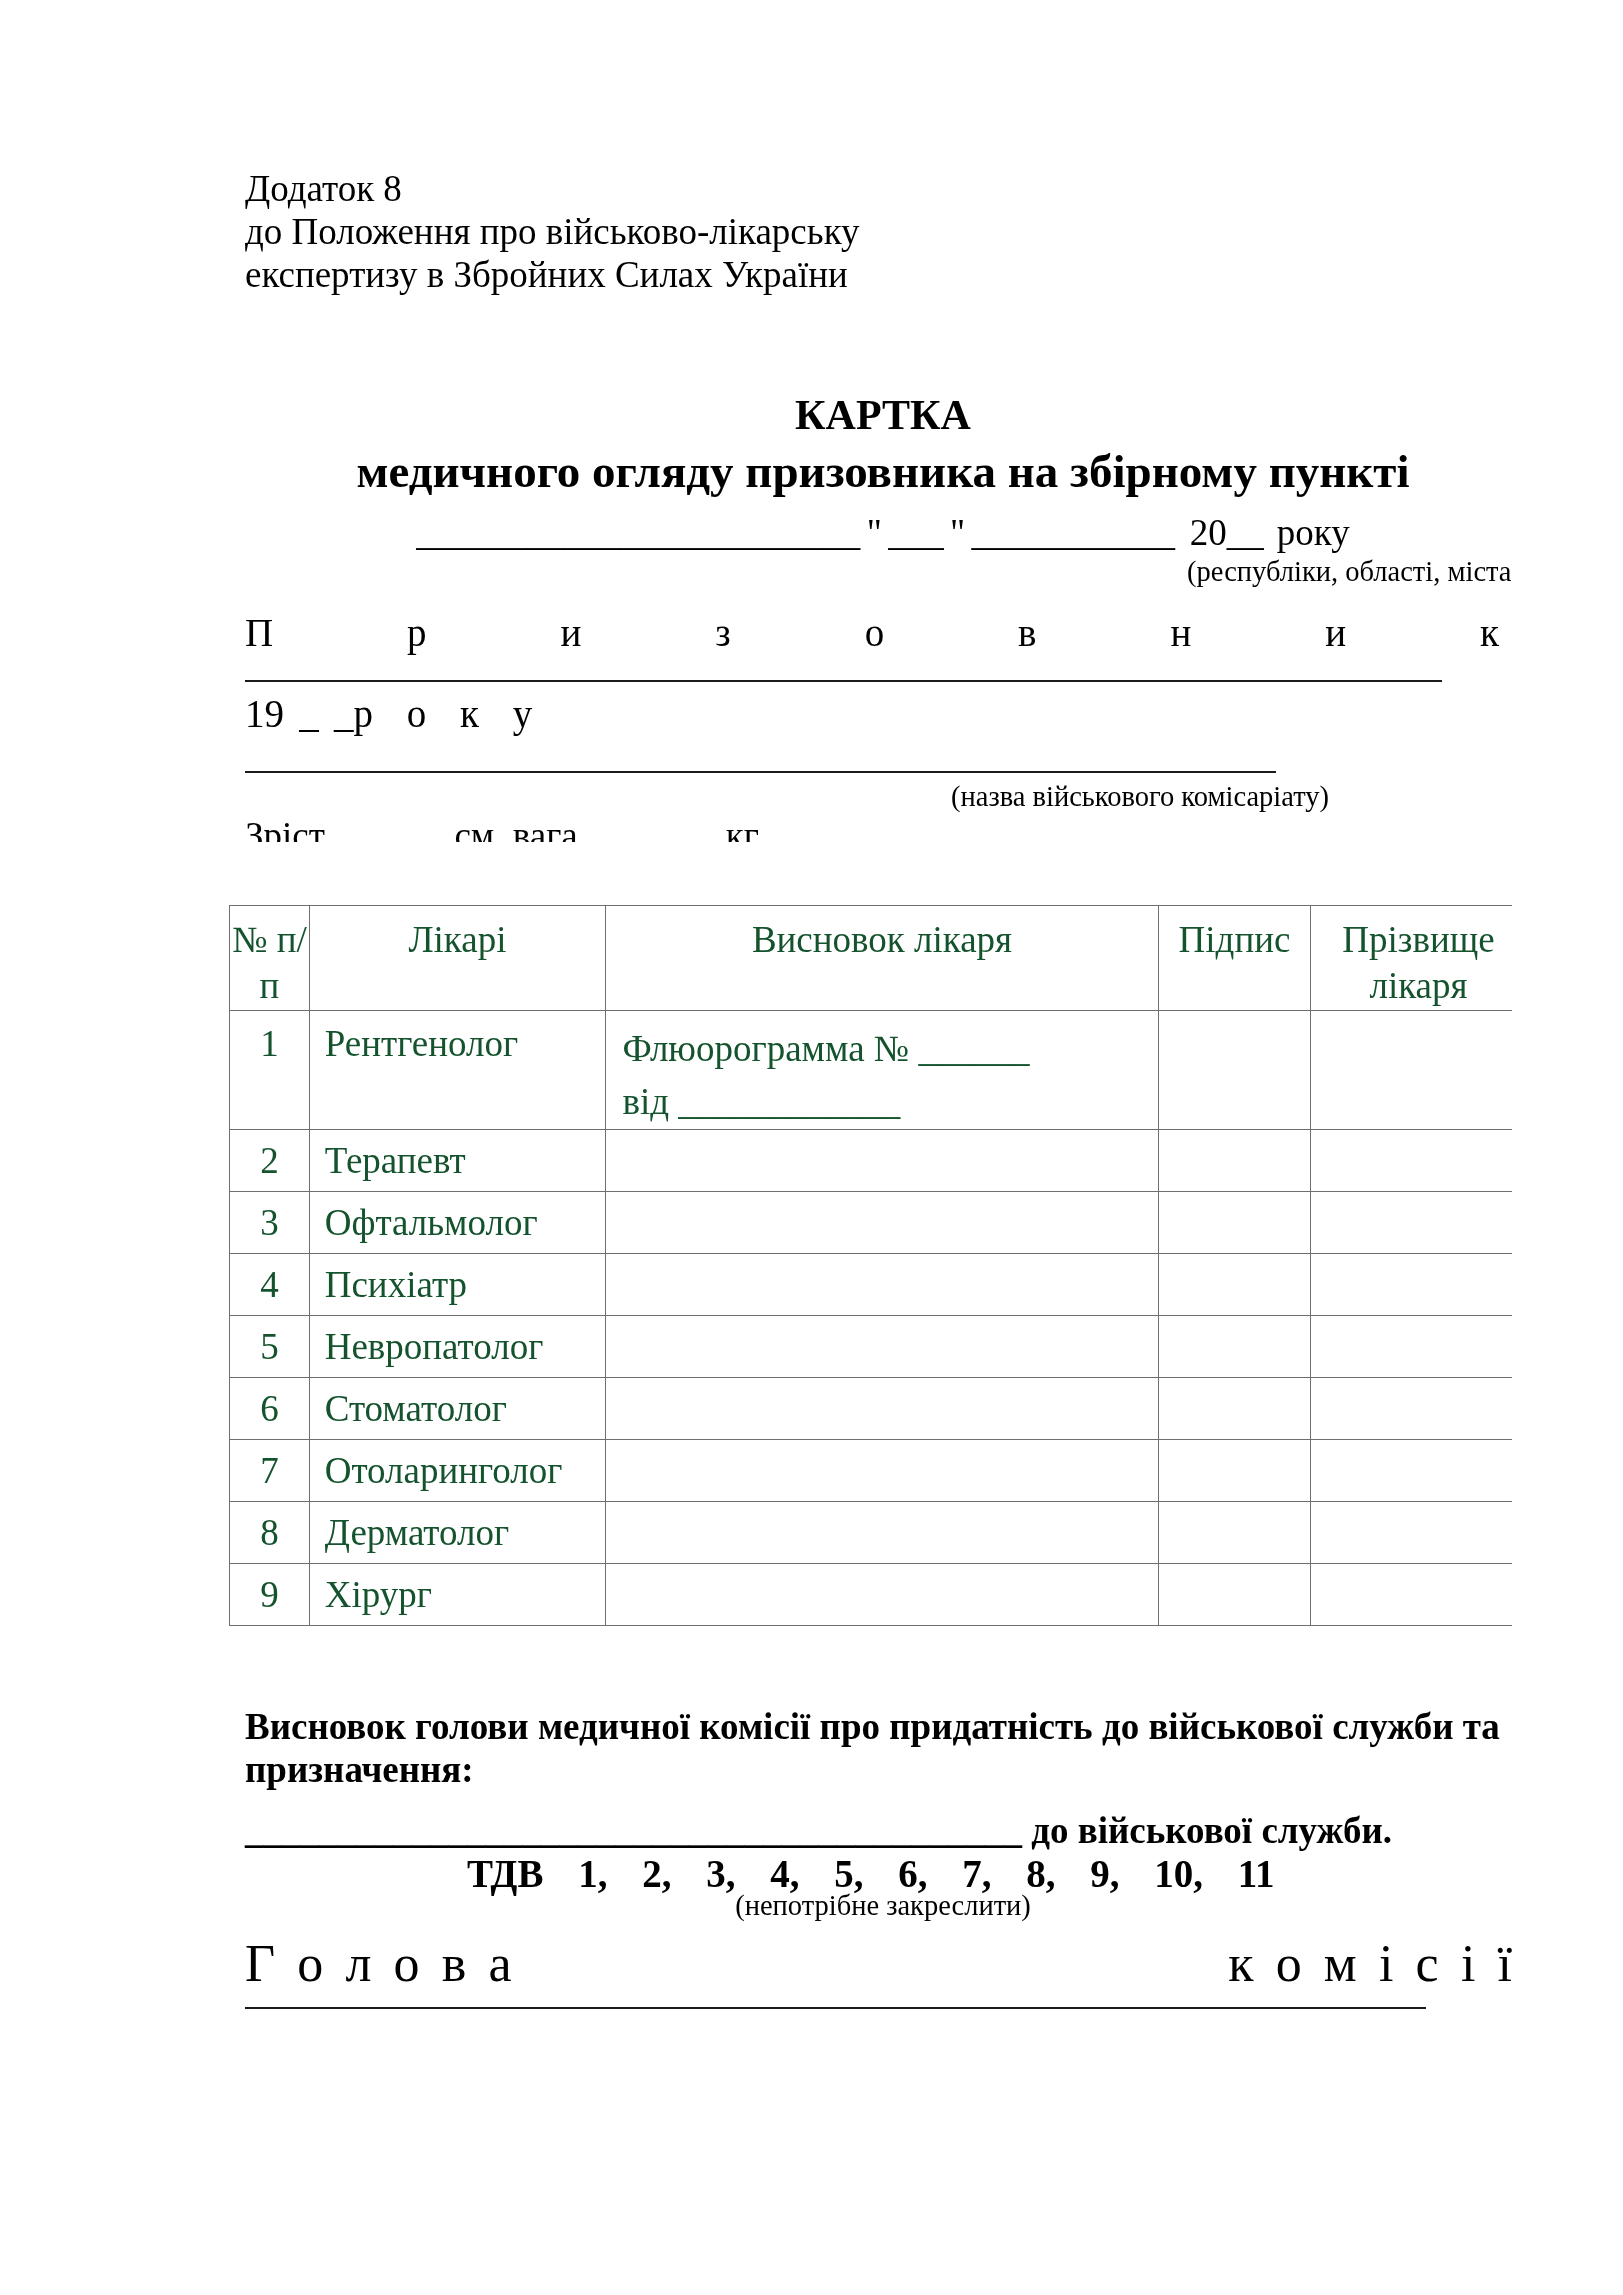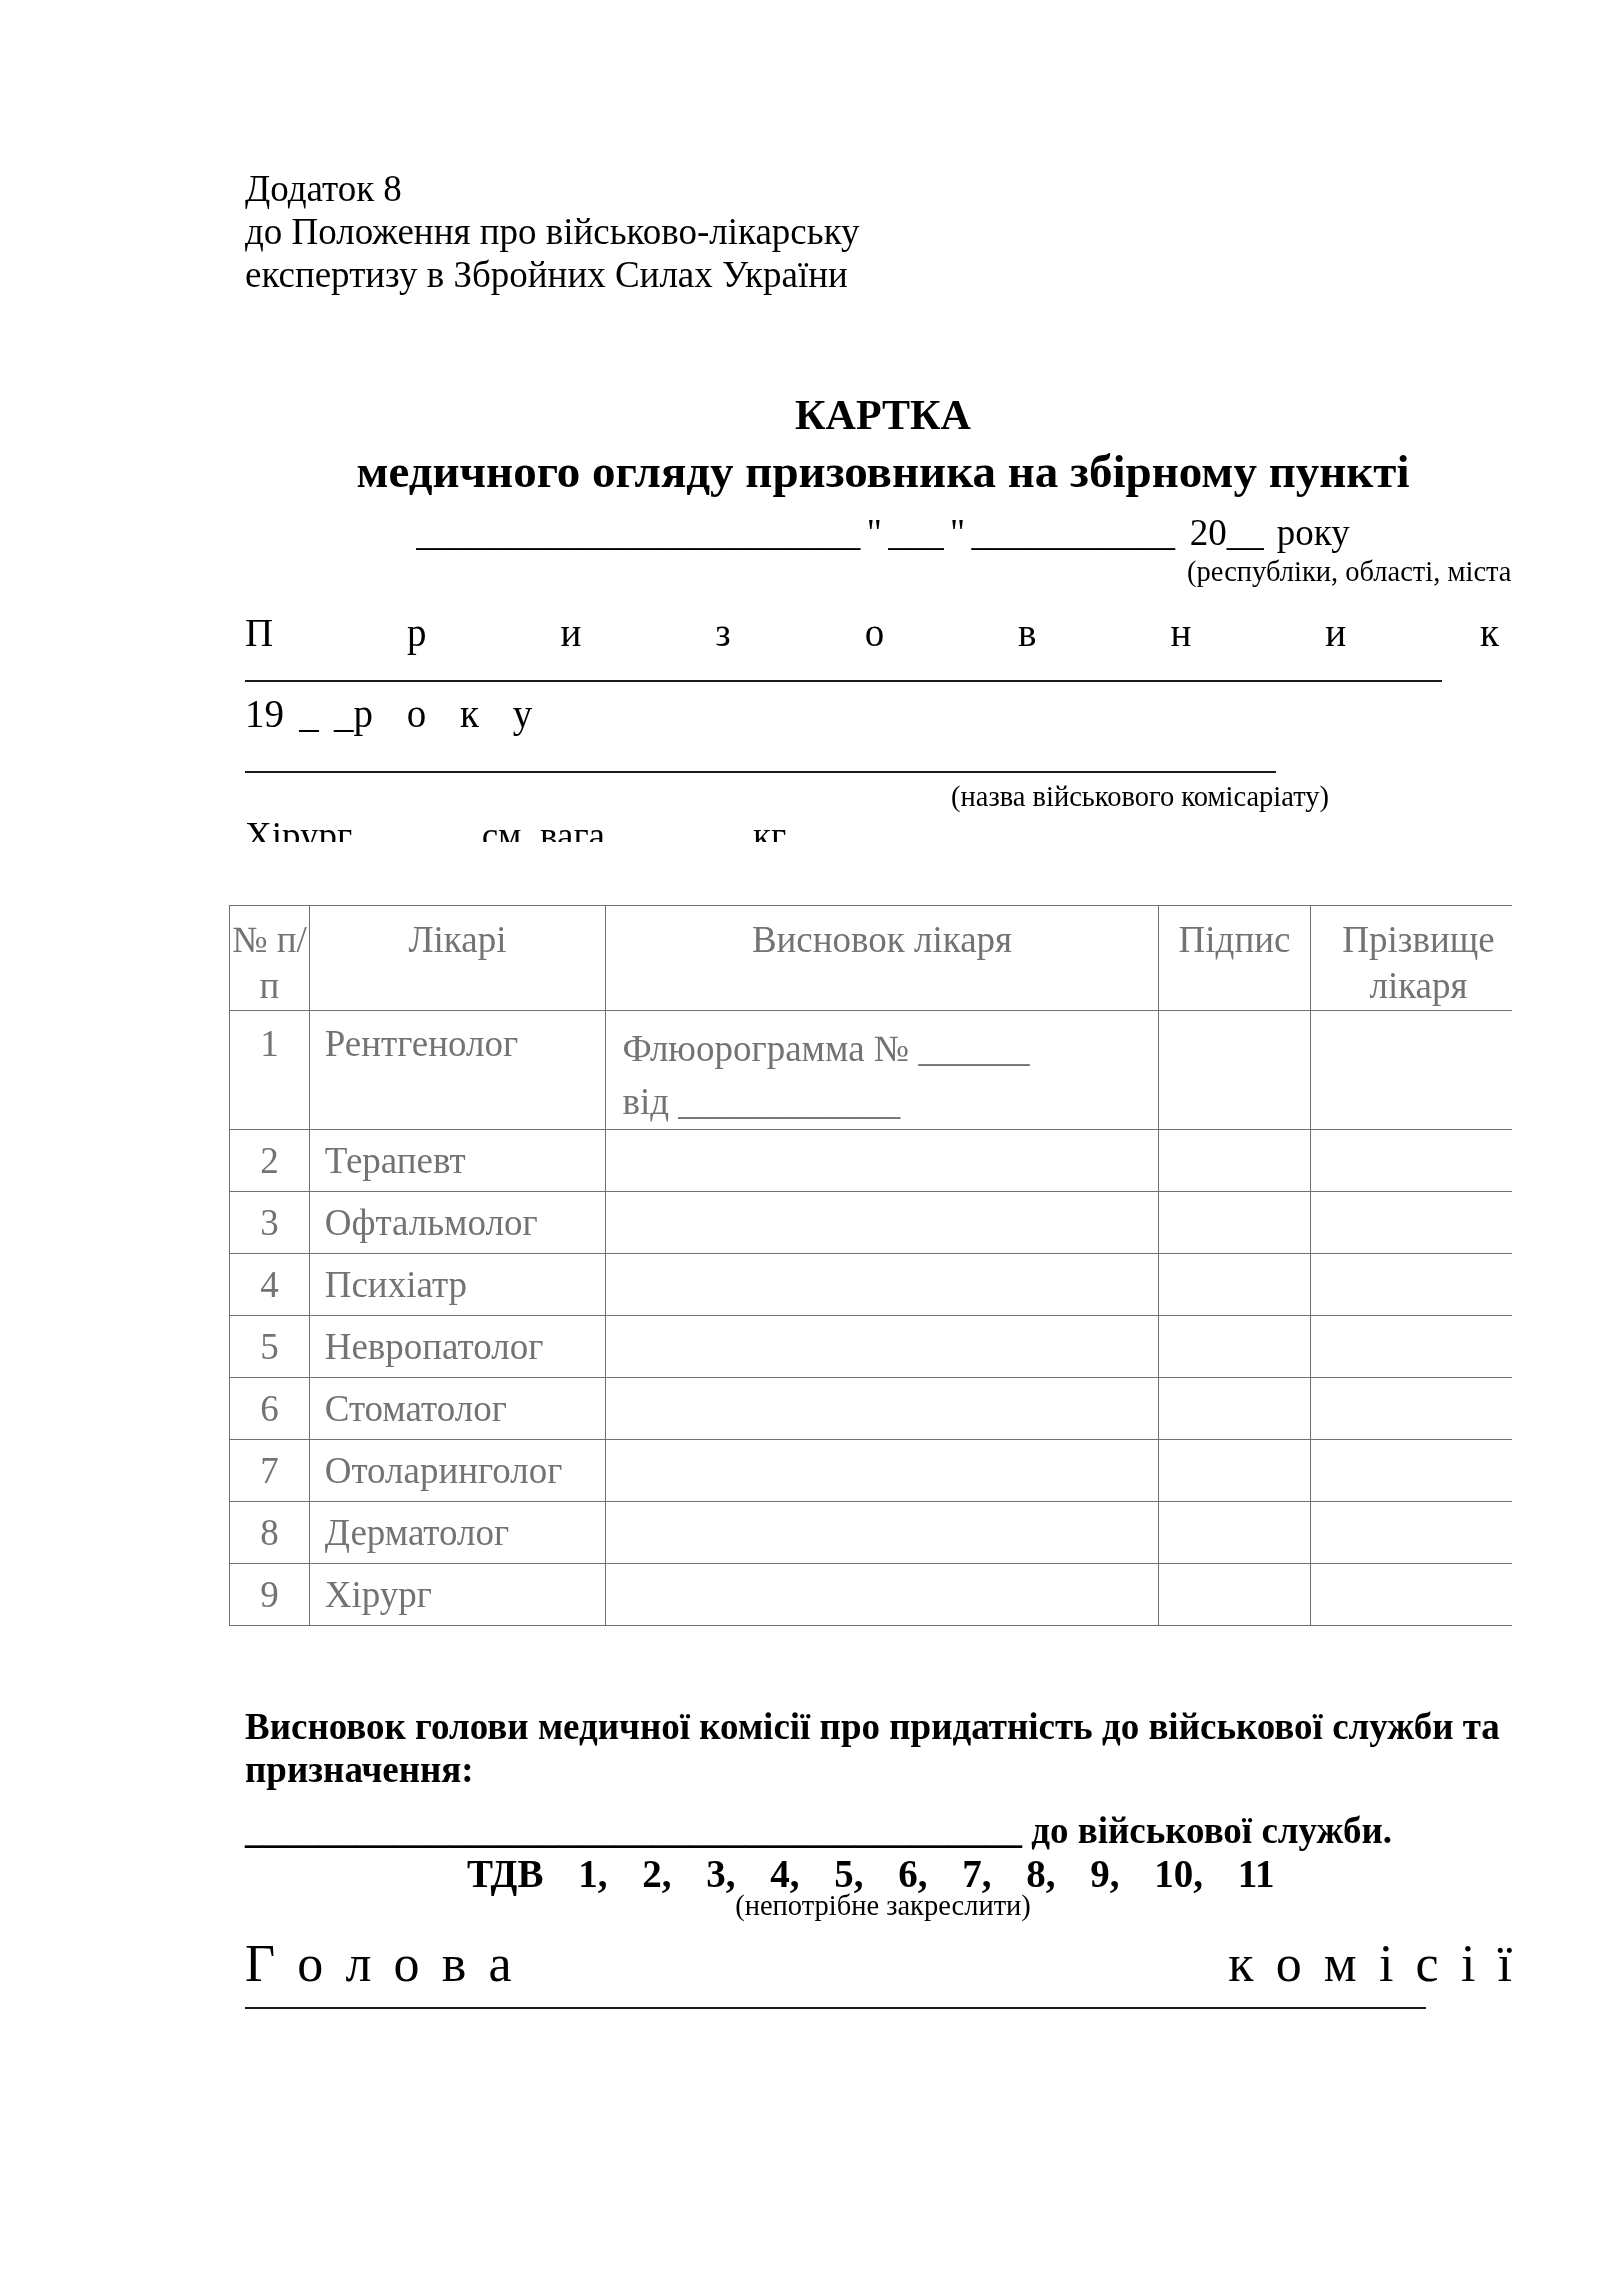--- a/index.html
+++ b/index.html
@@ -46,21 +46,21 @@
 
   .commissariat-caption{left:245px;width:1276px;top:781px;text-align:center;padding-left:514px;box-sizing:border-box;}
 
   
   .height-weight{left:245px;top:814px;width:826px;height:27.5px;overflow:hidden;font-size:37px;white-space:nowrap;}
 
   
   .doctors-table{left:229px;top:905px;width:1296px;border-collapse:collapse;table-layout:fixed;font-size:37px;}
   .doctors-table td,.doctors-table th{
     border:1.8px solid #6f6f6f;
-    font-weight:normal;color:#737373;
+    font-weight:normal;color:#14532d;
     overflow:hidden;
   }
   .doctors-table thead tr{height:101px;}
   .doctors-table thead th{vertical-align:top;text-align:center;padding-top:11px;line-height:46px;}
   .doctors-table tr.row-first{height:103px;}
   .doctors-table tr.row-std{height:62px;}
   .doctors-table td.c-num{text-align:center;vertical-align:middle;}
   .doctors-table td.c-doctor{padding-left:14.7px;vertical-align:middle;}
   .doctors-table td.c-conclusion{padding-left:16.5px;vertical-align:middle;}
   .doctors-table tr.row-first td{vertical-align:top;padding-top:11px;}
@@ -109,21 +109,21 @@
   <div class="abs fill-line rule1"></div>
 
   <div class="abs birth-line">
     <span class="g1">19 _ _</span>
     <span class="g2">р о к у</span>
   </div>
 
   <div class="abs fill-line rule2"></div>
   <div class="abs commissariat-caption small">(назва військового комісаріату)</div>
 
-  <div class="abs height-weight">Хірург ______ см, вага _______ кг</div>
+  <div class="abs height-weight">Зріст ______ см, вага _______ кг</div>
 
   <table class="abs doctors-table">
     <colgroup>
       <col style="width:80px">
         <col style="width:296px">
         <col style="width:553px">
         <col style="width:152px">
         <col style="width:216px">
     </colgroup>
     <thead>

